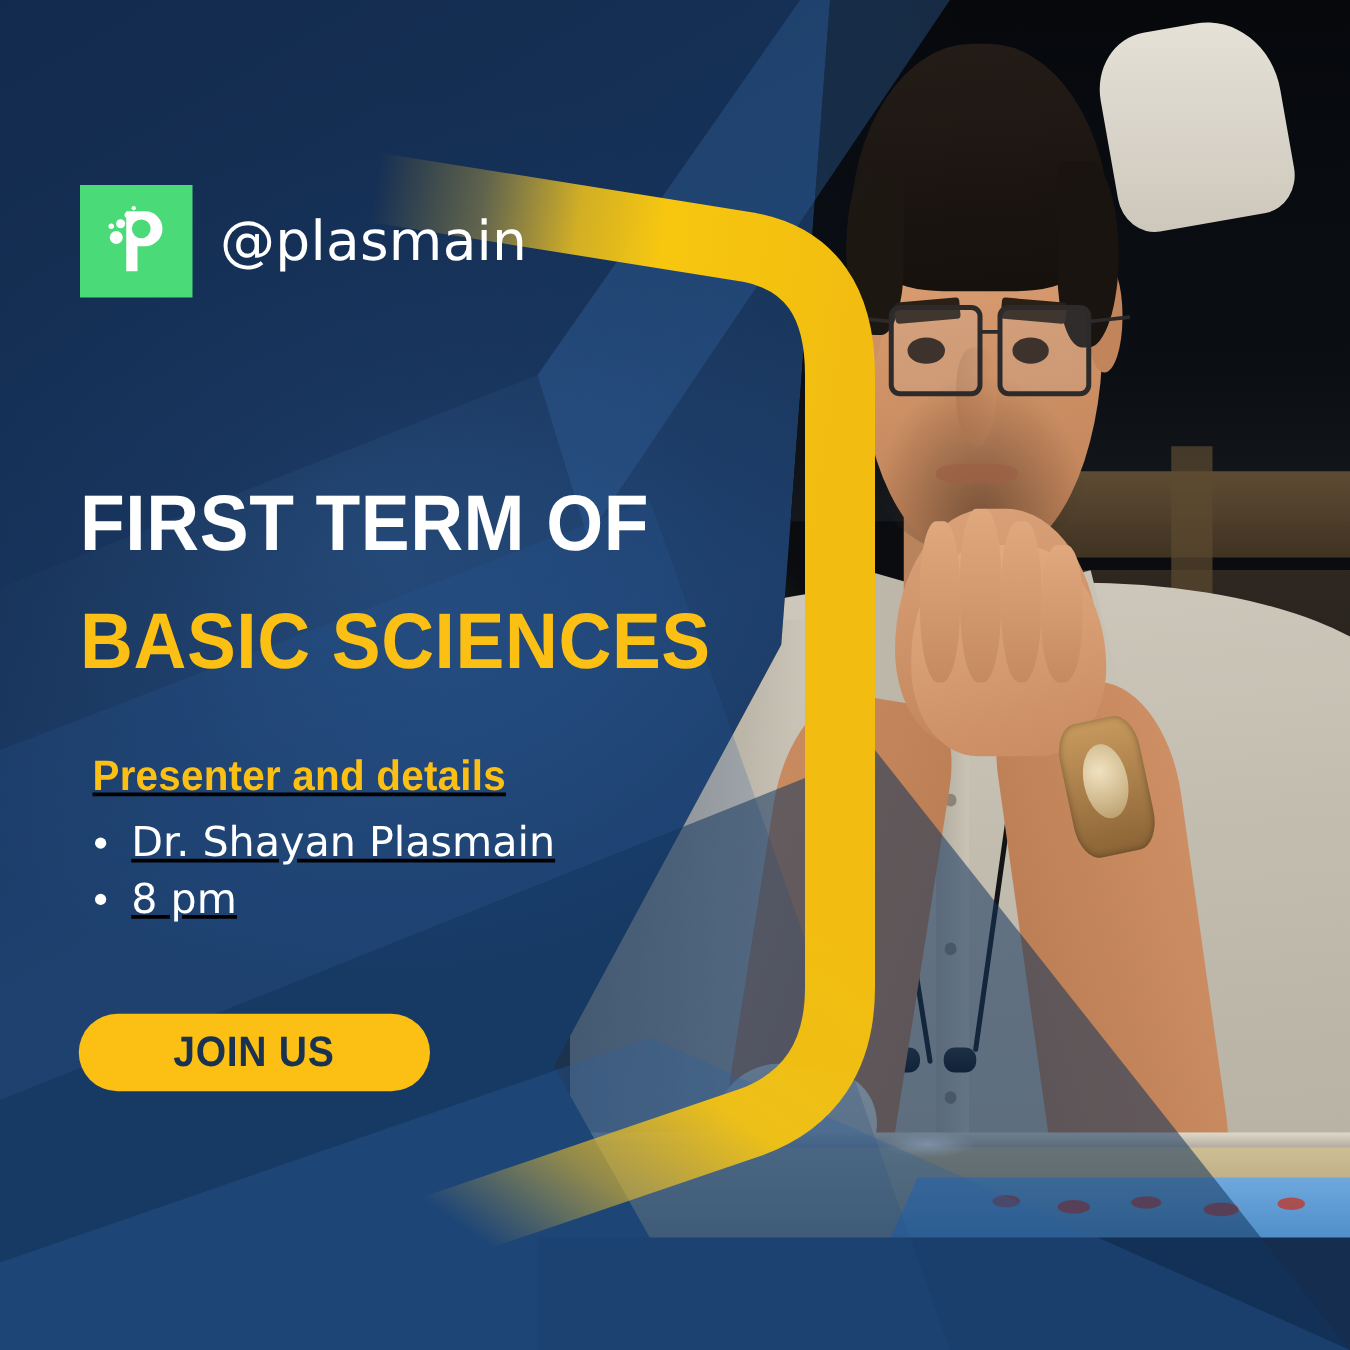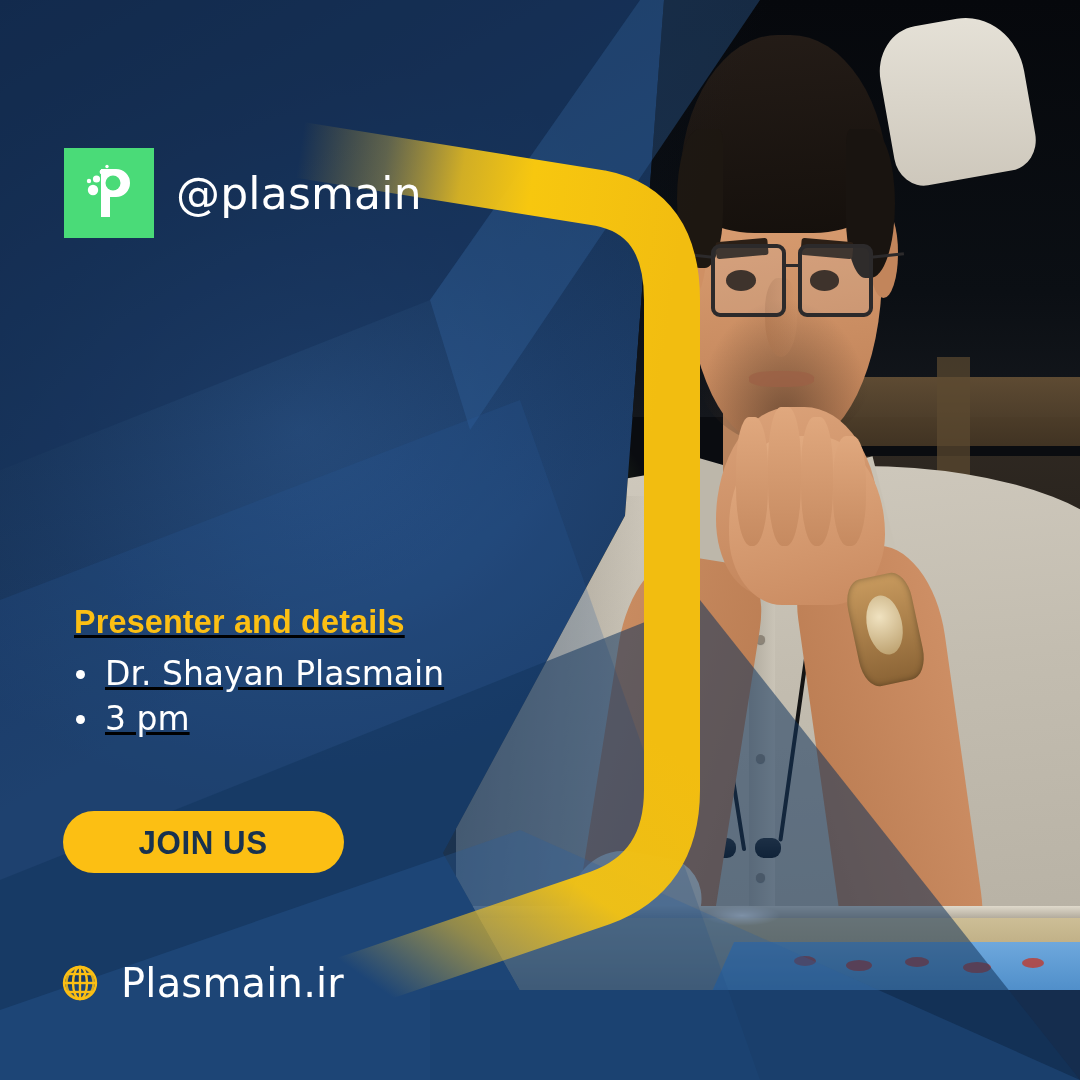--- a/index.html
+++ b/index.html
@@ -374,42 +374,32 @@
           <circle cx="11" cy="27" r="5.2" fill="#ffffff"></circle>
           <circle cx="14.5" cy="16" r="3.6" fill="#ffffff"></circle>
           <circle cx="20" cy="9" r="2.4" fill="#ffffff"></circle>
           <circle cx="7" cy="18" r="2.2" fill="#ffffff"></circle>
           <circle cx="25" cy="3.5" r="1.7" fill="#ffffff"></circle>
         </svg>
       </div>
       <div class="brand-handle">@plasmain</div>
     </div>
 
+    <div class="headline">
+      <div class="hl-line hl-1">FIRST TERM OF</div>
+      <div class="hl-line hl-2">BASIC SCIENCES</div>
+    </div>
 
     <div class="details">
       <div class="details-title">Presenter and details</div>
       <ul class="bullets">
         <li>Dr. Shayan Plasmain</li>
-        <li>3 pm</li>
+        <li>8 pm</li>
       </ul>
     </div>
 
     <button class="cta">
       <span class="cta-label">JOIN US</span>
     </button>
 
-    <div class="site">
-      <svg width="44" height="44" viewBox="0 0 44 44">
-        <g fill="none" stroke="#fcbf13" stroke-width="2.4">
-          <circle cx="22" cy="22" r="16"></circle>
-          <ellipse cx="22" cy="22" rx="7" ry="16"></ellipse>
-          <ellipse cx="22" cy="22" rx="13.5" ry="16" opacity="0.85"></ellipse>
-          <line x1="6" y1="22" x2="38" y2="22"></line>
-          <path d="M9.2 13 H34.8"></path>
-          <path d="M9.2 31 H34.8"></path>
-          <line x1="22" y1="6" x2="22" y2="38"></line>
-        </g>
-      </svg>
-      <div class="site-label">Plasmain.ir</div>
-    </div>
 
   </div>
 </div>
 
 </body></html>

